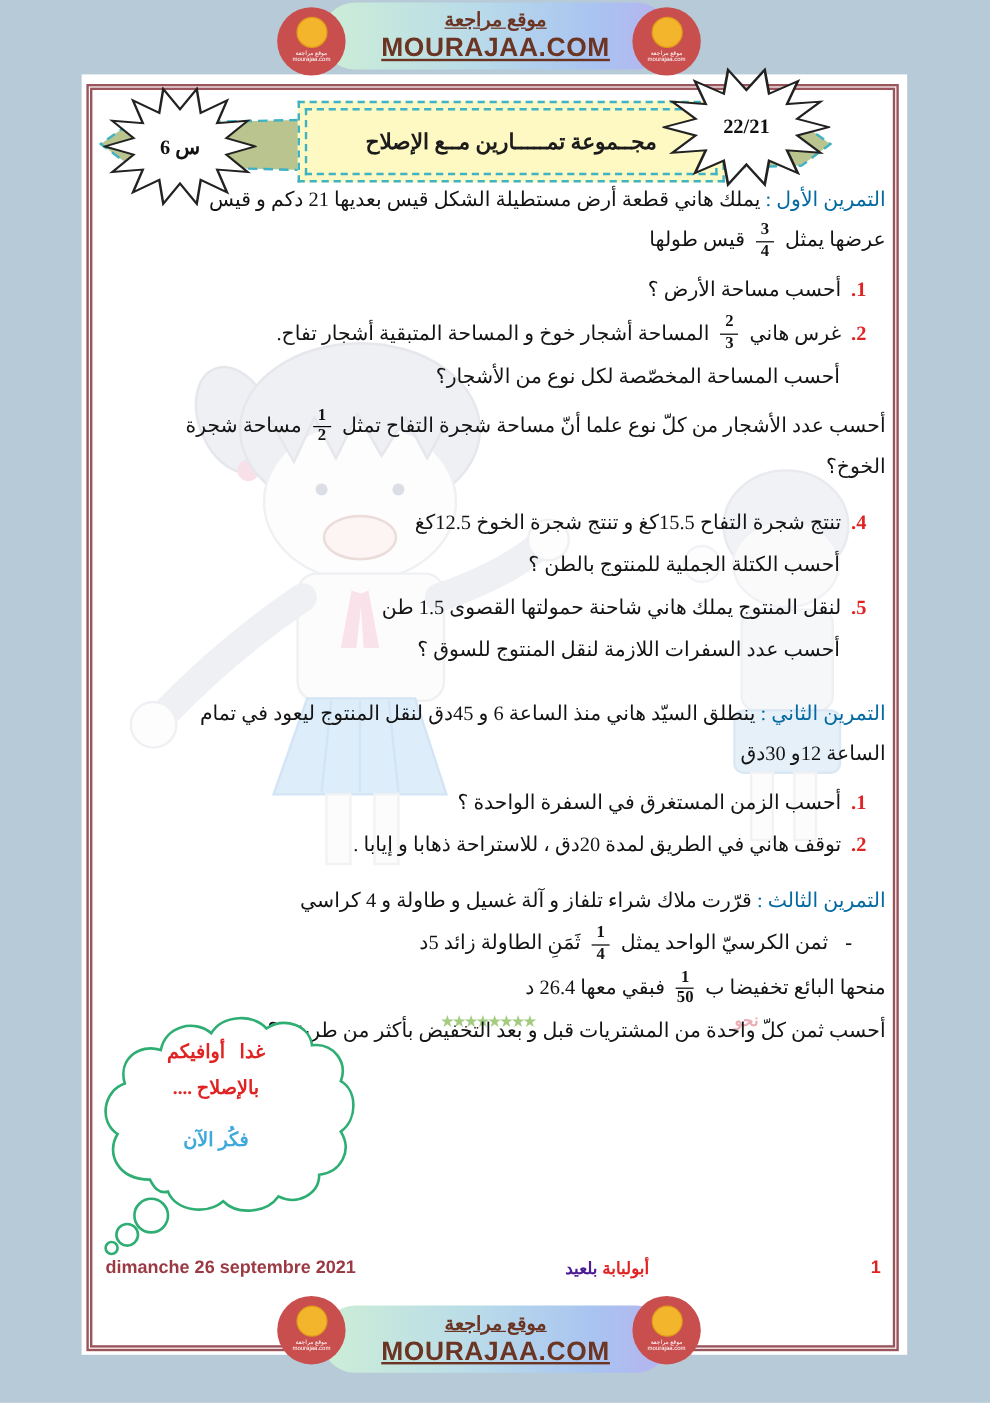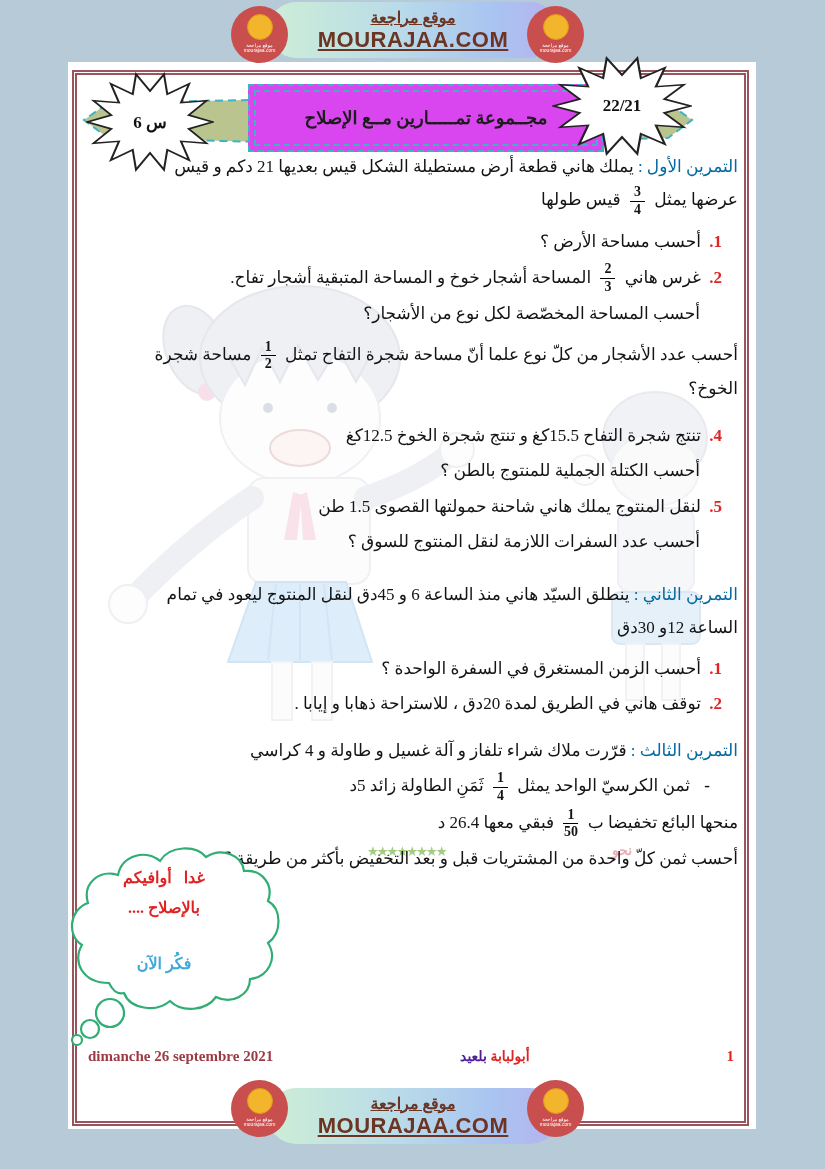--- a/index.html
+++ b/index.html
@@ -28,21 +28,21 @@
   .logo .t2{font-size:5px;color:#fff;line-height:1;font-family:"Liberation Sans",sans-serif}
   .logo.tl{left:231px;top:6px}.logo.tr{left:527px;top:6px}
   .logo.bl{left:231px;top:1080px}.logo.br{left:527px;top:1080px}
   
   .sheet{position:absolute;left:68px;top:62px;width:688px;height:1067px;background:#fff;z-index:1}
   .sheet-border{position:absolute;left:72px;top:70px;width:667px;height:1046px;border:5px double #9a545c;z-index:2}
   
   .ribbons{position:absolute;left:78px;top:86px;width:620px;height:70px;z-index:4}
   .title-box{
     position:absolute;left:248px;top:84px;width:352px;height:64px;z-index:5;
-    background:#d946ef;border:2px dashed #3fb3c4;outline:2px dashed #3fb3c4;outline-offset:-8px;
+    background:#fef9c3;border:2px dashed #3fb3c4;outline:2px dashed #3fb3c4;outline-offset:-8px;
     display:flex;align-items:center;justify-content:center;
   }
   .title-box .txt{font-size:18px;font-weight:bold;color:#1c1c1c}
   .star{position:absolute;z-index:6}
   .star svg{width:100%;height:100%}
   .star .lbl{
     position:absolute;inset:0;display:flex;align-items:center;justify-content:center;
     font-size:17px;font-weight:bold;color:#111;
   }
   .star.right{left:552px;top:56px;width:140px;height:100px}
@@ -66,30 +66,30 @@
   .q{padding-right:16px}
   .sub{padding-right:38px}
   .bullet{padding-right:28px}
   .dash{padding-left:10px;font-weight:bold}
   .frac{display:inline-flex;flex-direction:column;align-items:center;vertical-align:middle;
         line-height:1.05;font-size:.82em;margin:0 5px;font-weight:bold}
   .frac .fn{border-bottom:1.4px solid #000;padding:0 4px 1px}
   .frac .fd{padding-top:1px}
   sup.sq{font-size:.65em;vertical-align:super}
   
-  .cloud{position:absolute;left:64px;top:841px;width:220px;height:210px;z-index:6}
+  .cloud{position:absolute;left:80px;top:841px;width:220px;height:210px;z-index:6}
   .cloud svg{position:absolute;inset:0;width:100%;height:100%}
   .cloud .cl-txt{position:absolute;left:0;top:22px;width:200px;text-align:center;direction:rtl;line-height:1.9}
   .cloud .r{color:#e02424;font-weight:bold;font-size:16px}
-  .cloud .b{color:#3fa9dc;font-weight:bold;font-size:16px;display:inline-block;margin-top:25px}
+  .cloud .b{color:#3fa9dc;font-weight:bold;font-size:16px;display:inline-block;margin-top:12px}
   
   .footer{
     position:absolute;left:88px;top:1048px;width:646px;z-index:5;
     display:flex;align-items:center;justify-content:space-between;
-    font-family:Liberation Serif, serif;
+    font-family:Liberation Sans, sans-serif;
   }
   .f-date{color:#9c3a44;font-weight:bold;font-size:15px}
   .f-name{font-size:14px;font-weight:bold;direction:rtl}
   .f-name .n1{color:#e02424}
   .f-name .n2{color:#4c1d95}
   .f-page{color:#e02424;font-weight:bold;font-size:15px;padding-left:10px}
 </style>
 </head>
 <body>
 

